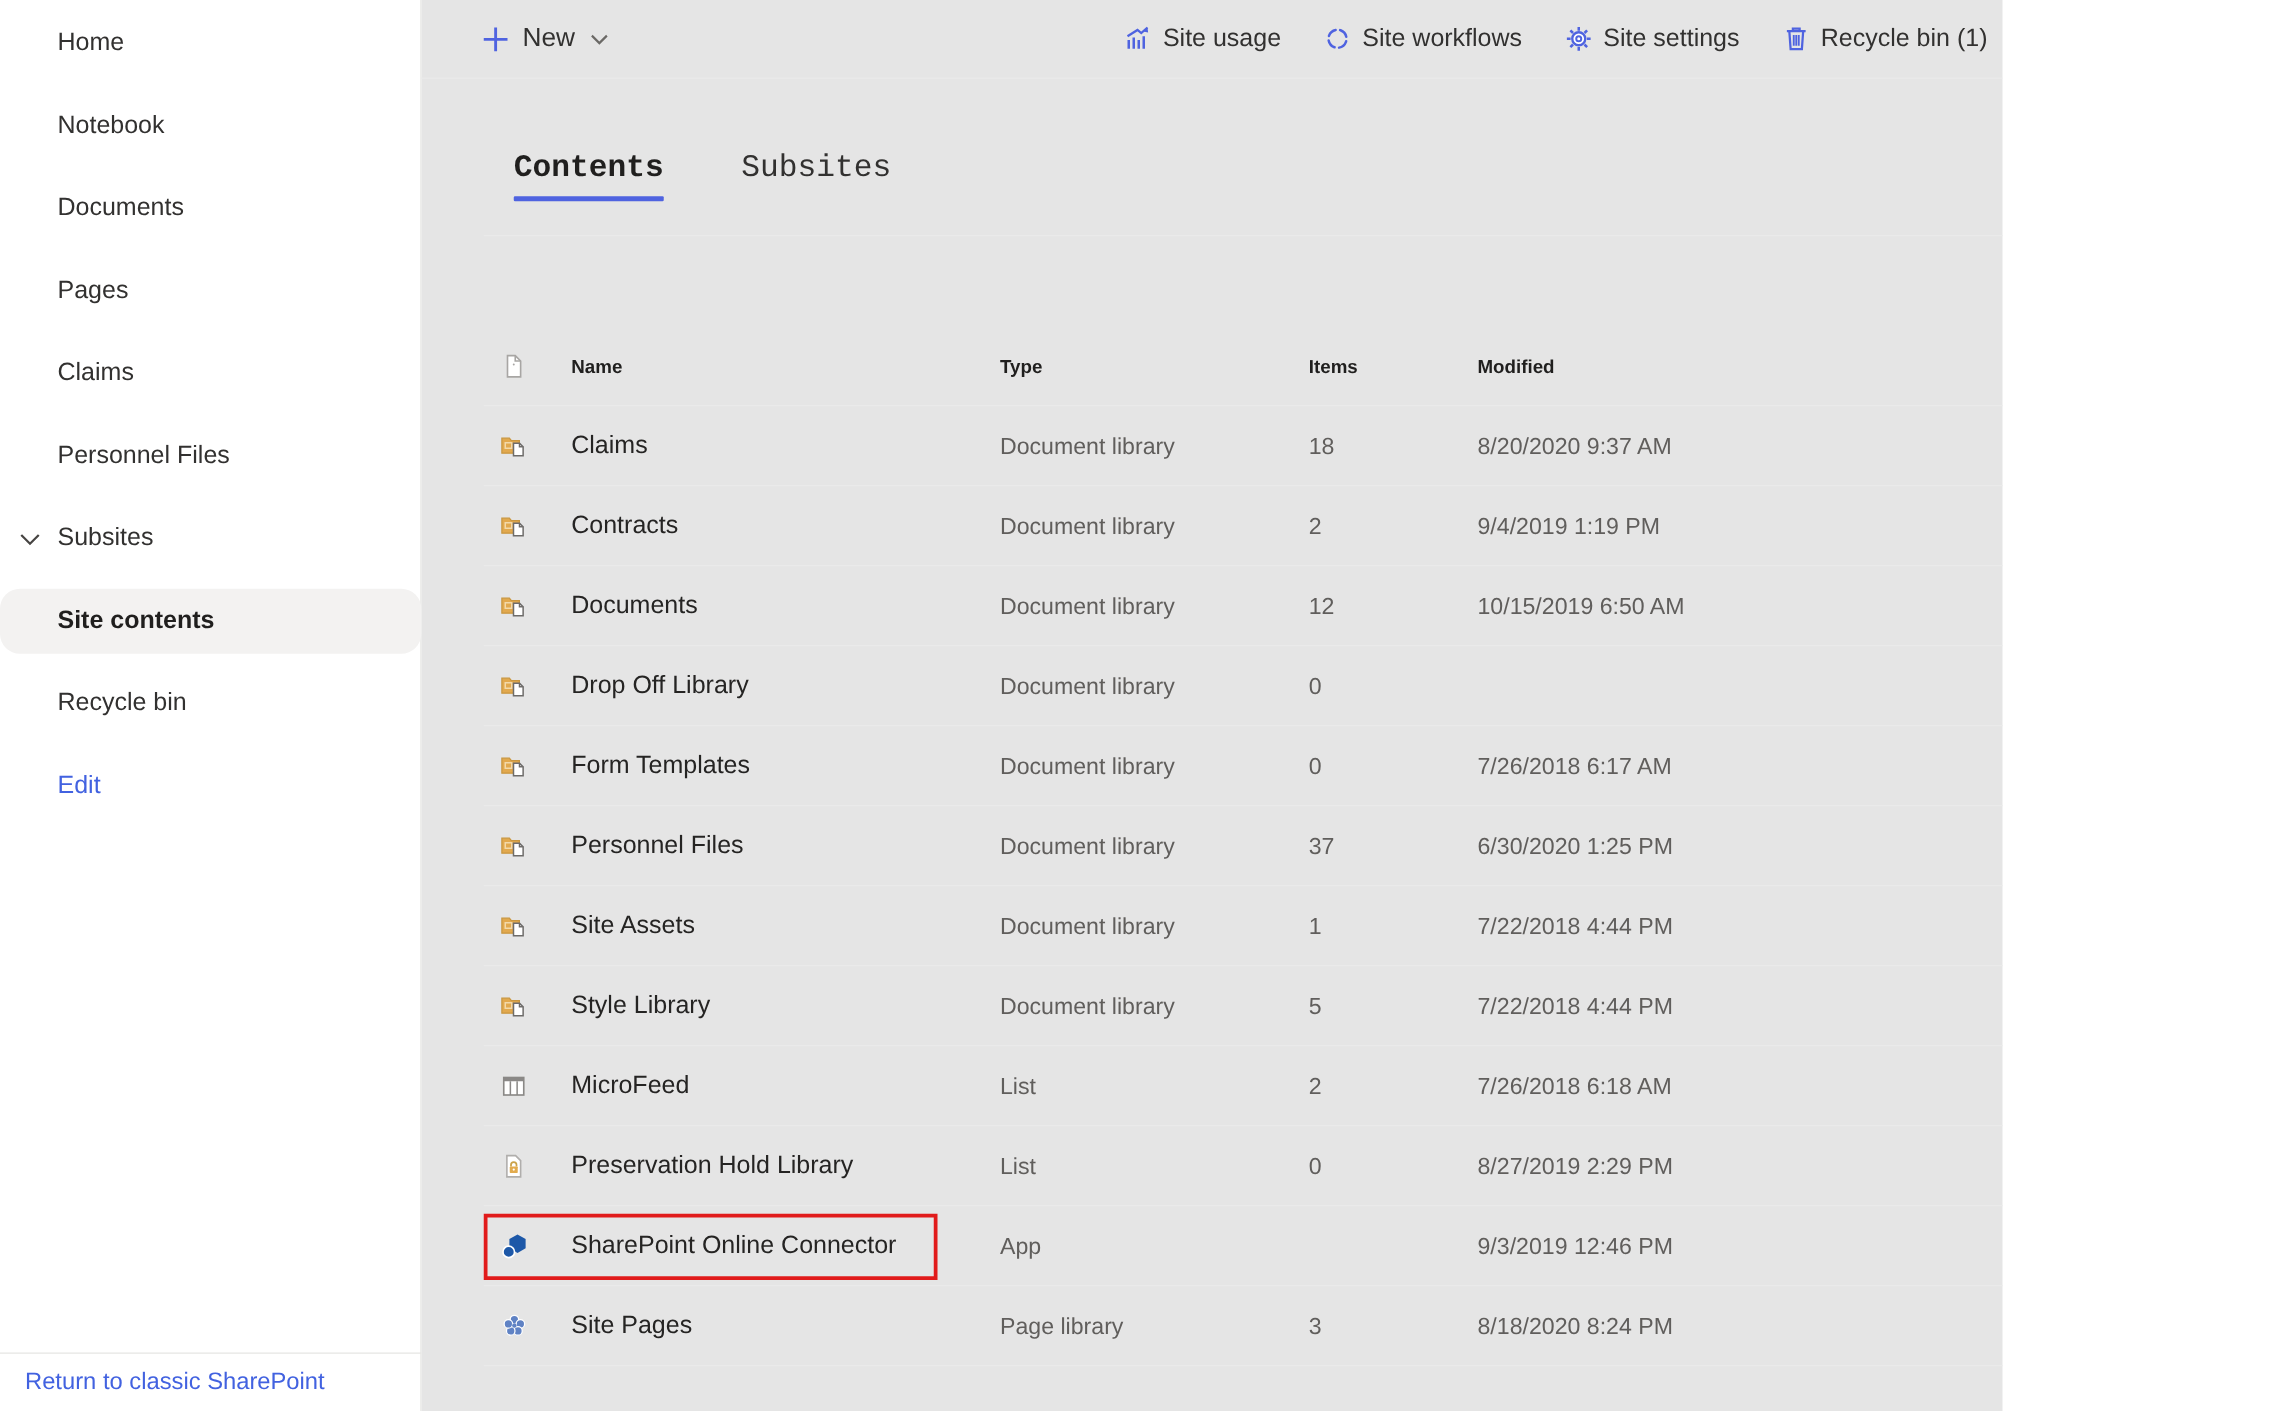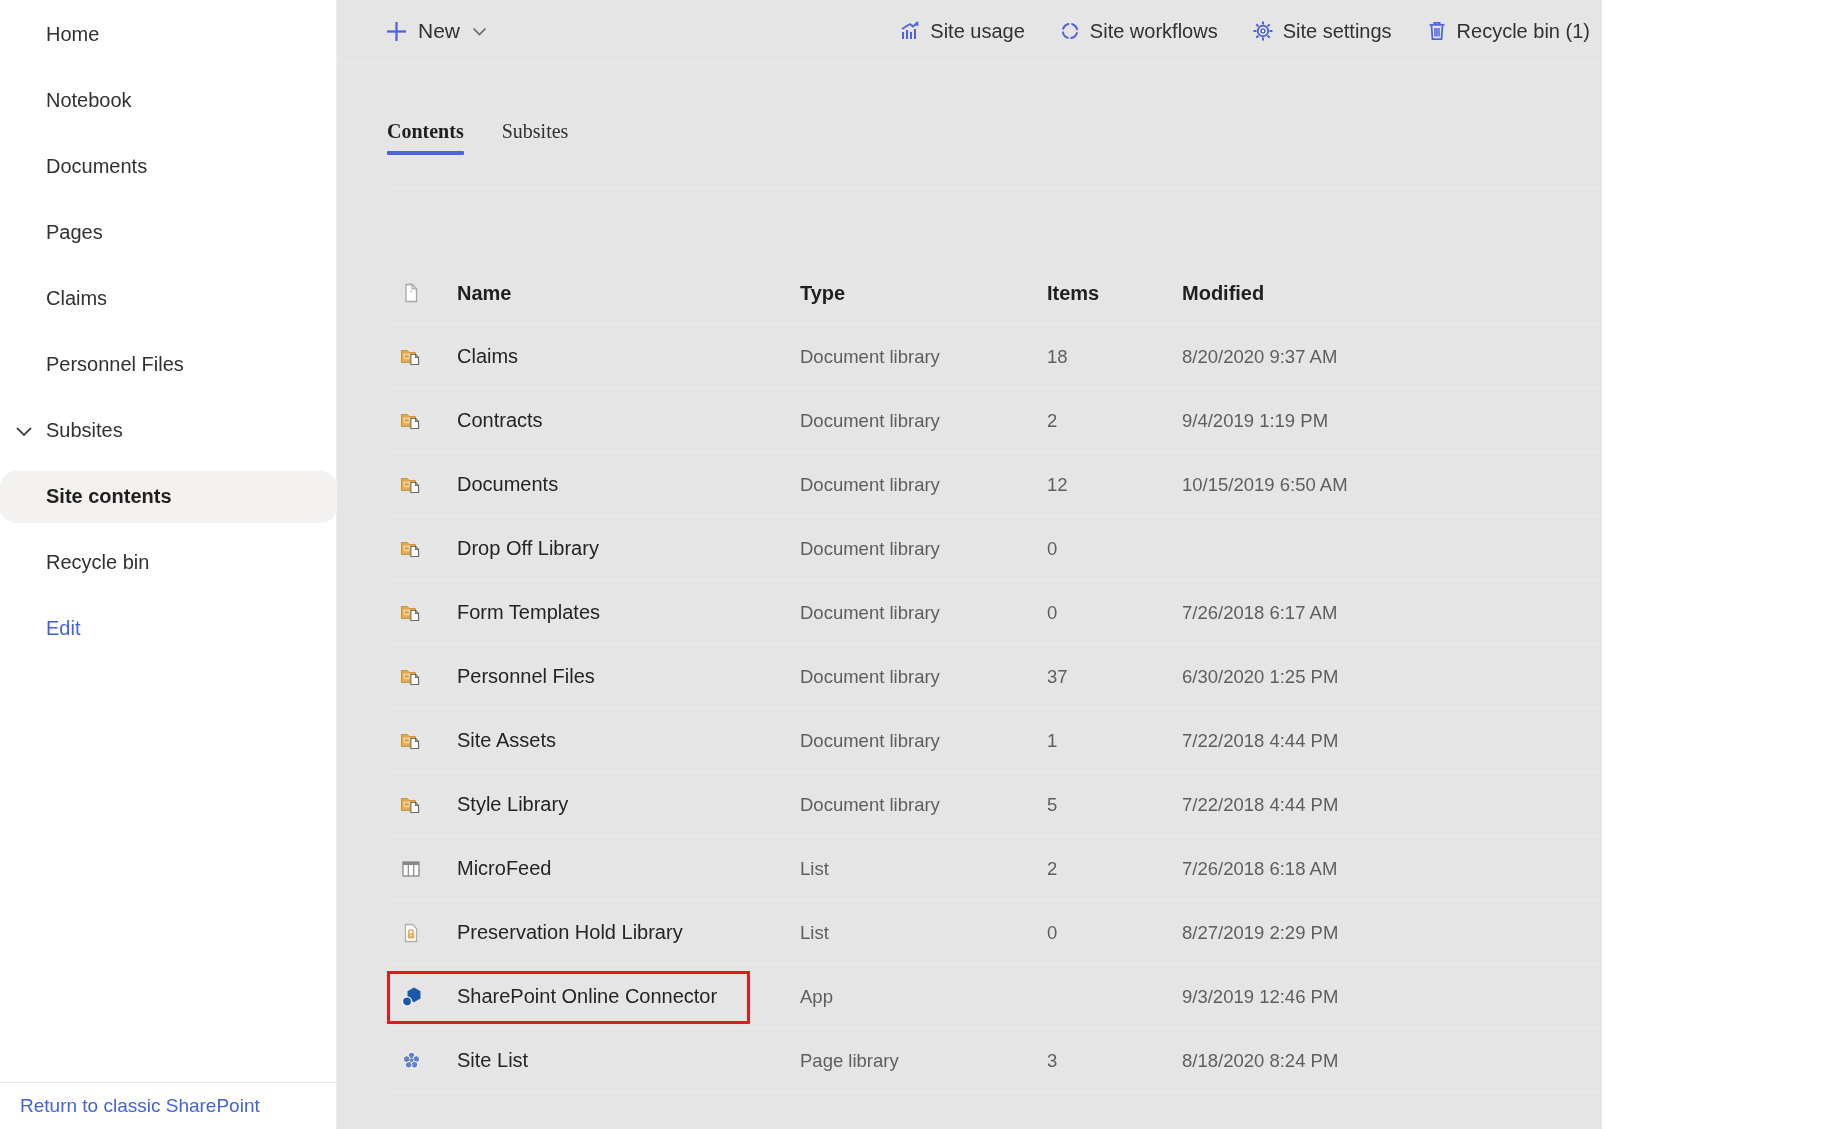--- a/index.html
+++ b/index.html
@@ -25,29 +25,29 @@
   #toolbar{position:absolute;left:0;top:0;right:0;height:63px;border-bottom:1px solid var(--rule);display:flex;align-items:center;gap:22px;}
   #new-button{display:flex;align-items:center;gap:10px;margin-left:48px;background:none;border:none;cursor:pointer;font-family:inherit;}
   #new-button .plus{display:flex;align-items:center;}
   #new-button .lbl{font-size:21px;color:var(--txt);}
   #toolbar-actions{margin-left:auto;display:flex;align-items:center;gap:34px;padding-right:12px;}
   .tb-action{display:flex;align-items:center;gap:9px;background:none;border:none;cursor:pointer;font-family:inherit;font-size:20px;color:var(--txt);}
   .tb-icon{display:flex;align-items:center;}
 
   
   #tabs{position:absolute;left:50px;top:120px;display:flex;gap:38px;}
-  .tab{position:relative;font-size:20px;color:var(--txt);padding-bottom:22px;cursor:pointer;background:none;border:none;font-family:Liberation Serif, serif;}
+  .tab{position:relative;font-size:25px;color:var(--txt);padding-bottom:22px;cursor:pointer;background:none;border:none;font-family:Liberation Mono, monospace;margin-left:24px;}
   .tab.active{font-weight:700;color:#201f1e;}
   .tab.active::after{content:"";position:absolute;left:0;right:0;bottom:10px;height:4px;background:var(--accent);border-radius:1px;}
   #tabs-rule{position:absolute;left:50px;top:188px;width:1385px;height:1px;background:var(--rule);}
 
   
   #table{position:absolute;left:50px;top:262px;width:1385px;}
   .trow,#thead{display:grid;grid-template-columns:70px 343px 247px 135px 1fr;align-items:center;border-bottom:1px solid var(--rule);}
-  #thead{height:63px;font-weight:700;color:#201f1e;font-size:20px;}
+  #thead{height:63px;font-weight:700;color:#201f1e;font-size:15px;}
   .trow{height:64px;cursor:pointer;}
   .cell{white-space:nowrap;overflow:hidden;}
   .icon-cell{display:flex;align-items:center;padding-left:13px;}
   .name-cell{font-size:20px;color:var(--txt-dark);}
   .sub-cell{font-size:18.5px;color:var(--txt-sub);}
 
   
   #annotation-box{position:absolute;left:50px;top:971px;width:363px;height:53px;border:3px solid var(--annotation);pointer-events:none;}
   svg{display:block;}
 </style>
@@ -374,21 +374,21 @@
                 <g fill="#5f82c4" stroke="#fff" stroke-width="1">
                   <circle cx="11.5" cy="6.6" r="3.4"></circle>
                   <circle cx="16.3" cy="10.1" r="3.4"></circle>
                   <circle cx="14.4" cy="15.7" r="3.4"></circle>
                   <circle cx="8.6" cy="15.7" r="3.4"></circle>
                   <circle cx="6.7" cy="10.1" r="3.4"></circle>
                 </g>
                 <circle cx="11.5" cy="11.3" r="1.8" fill="#5f82c4"></circle>
               </svg>
             </span>
-    <span class="cell name-cell">Site List</span>
+    <span class="cell name-cell">Site Pages</span>
     <span class="cell sub-cell">Page library</span>
     <span class="cell sub-cell">3</span>
     <span class="cell sub-cell">8/18/2020 8:24 PM</span>
   </div>
         </div>
     </div>
 
     <div id="annotation-box"></div>
 
   </main>

